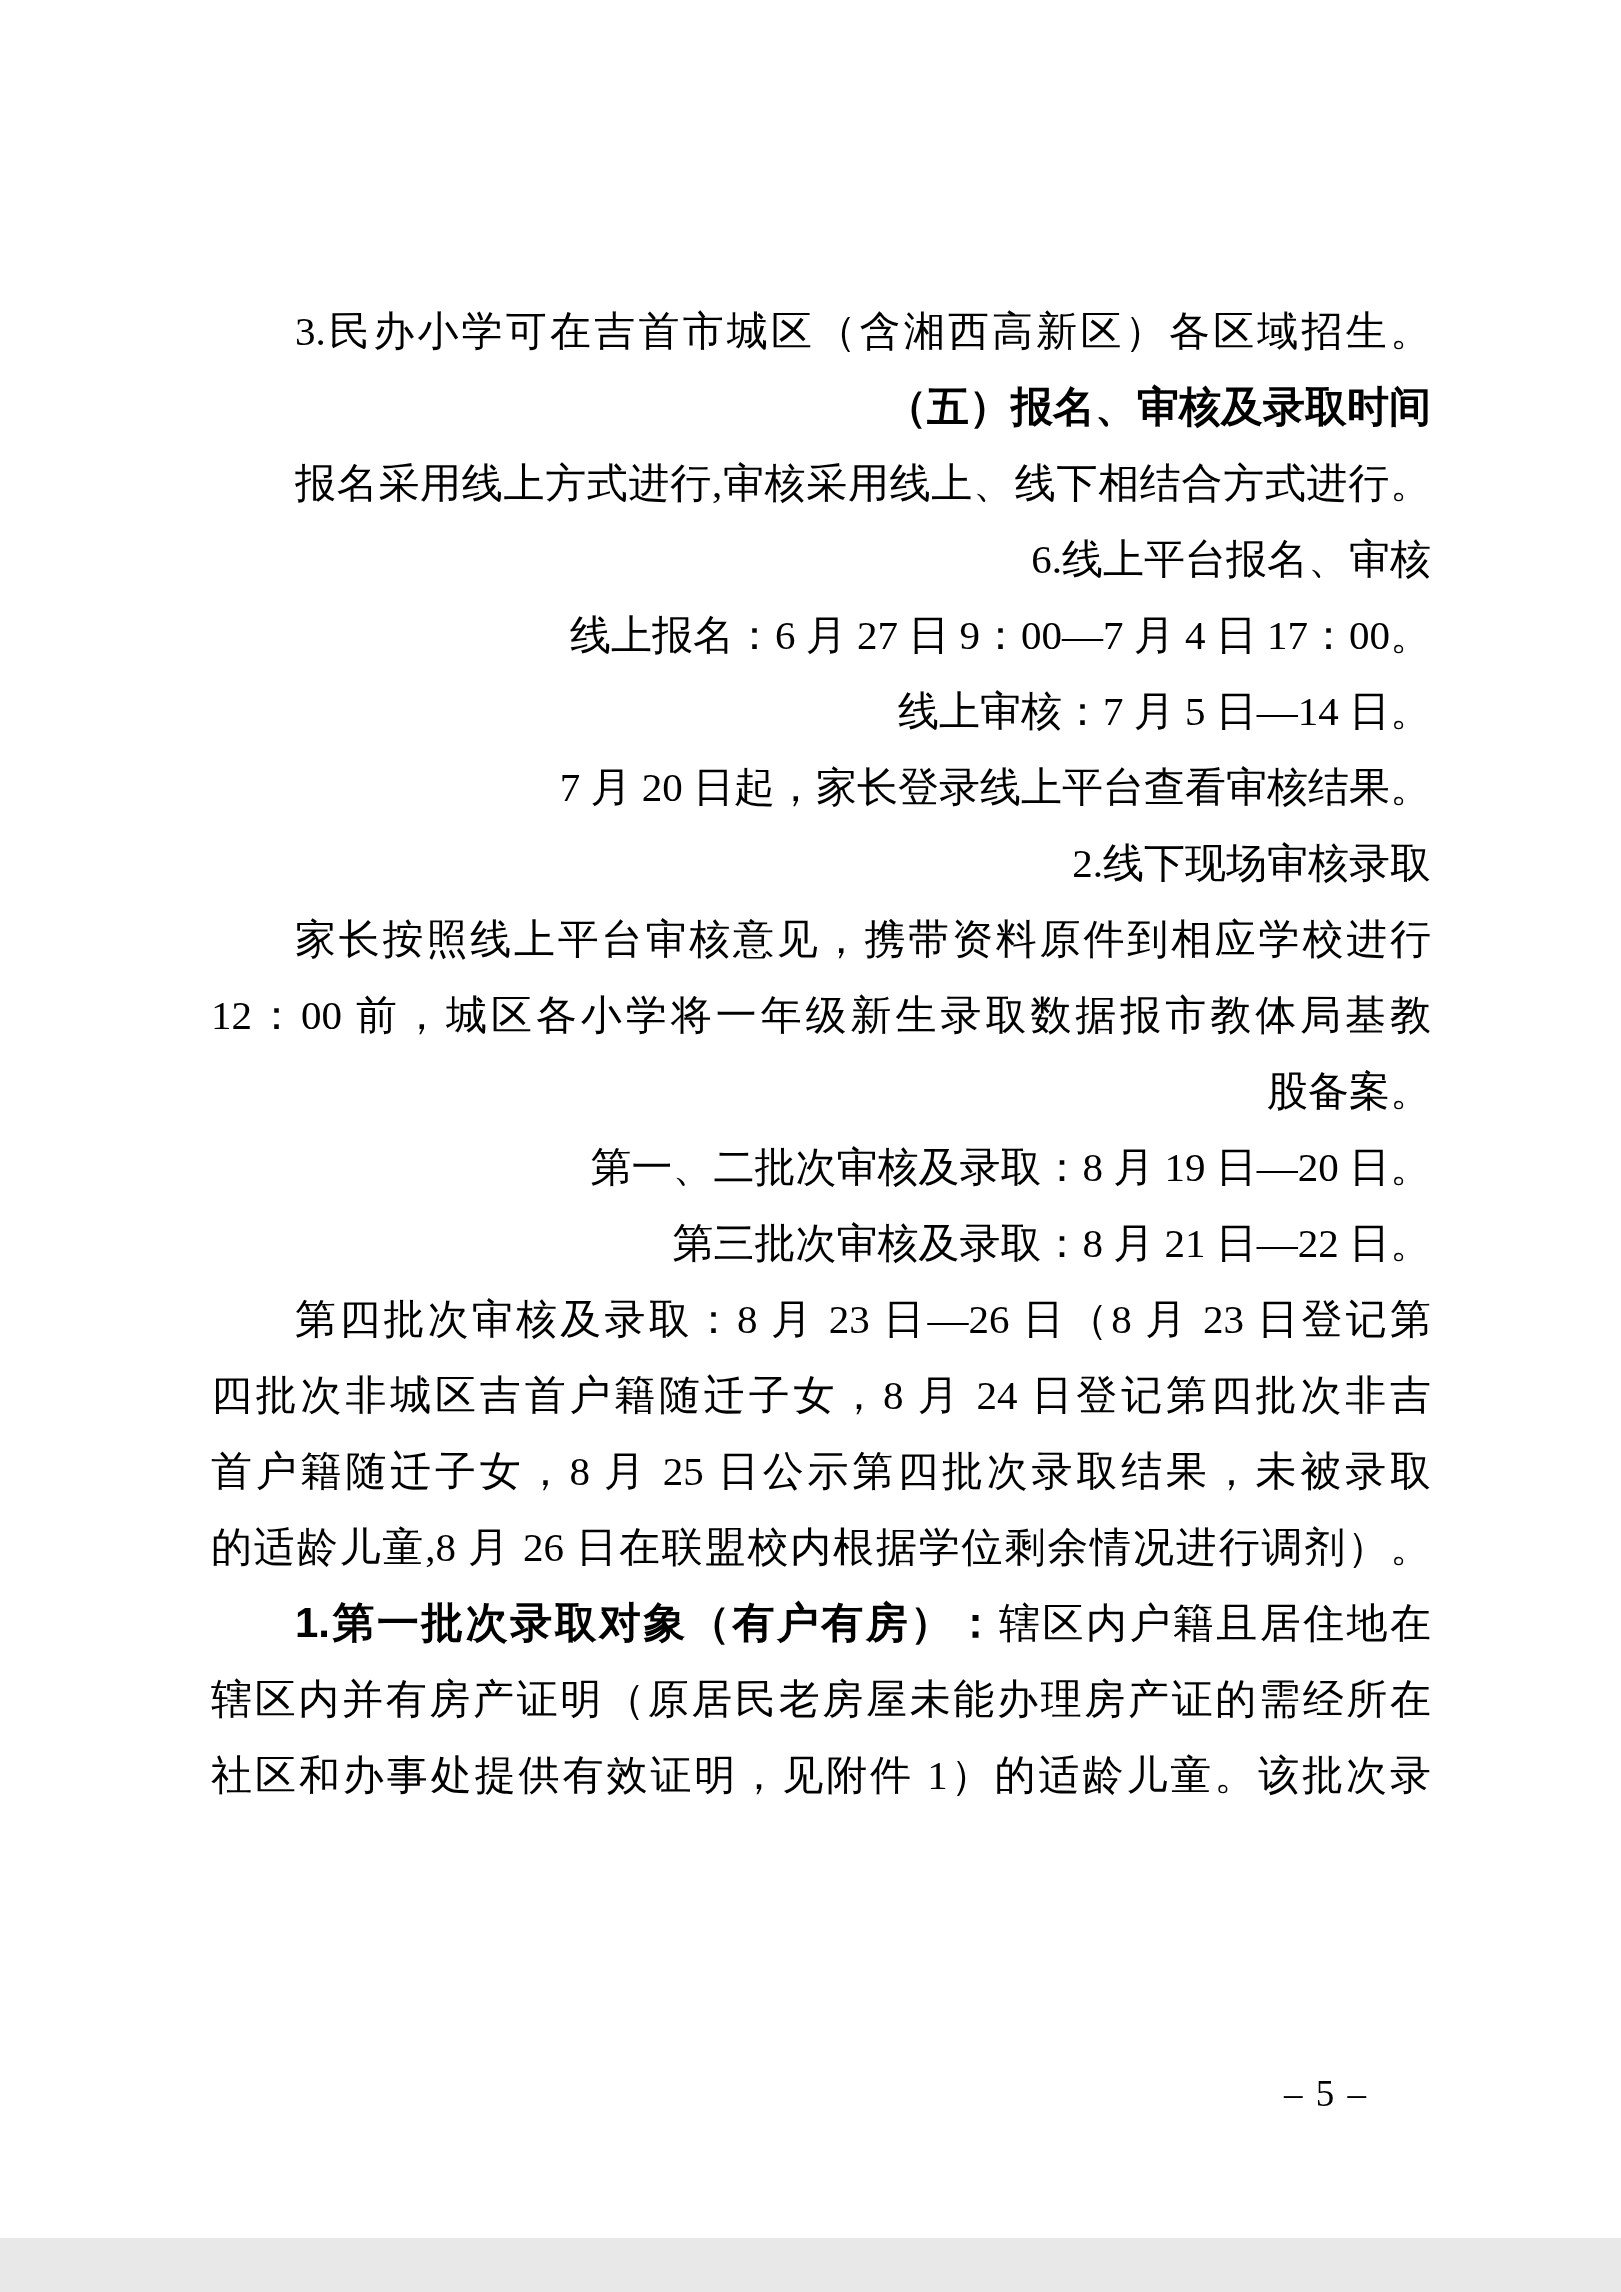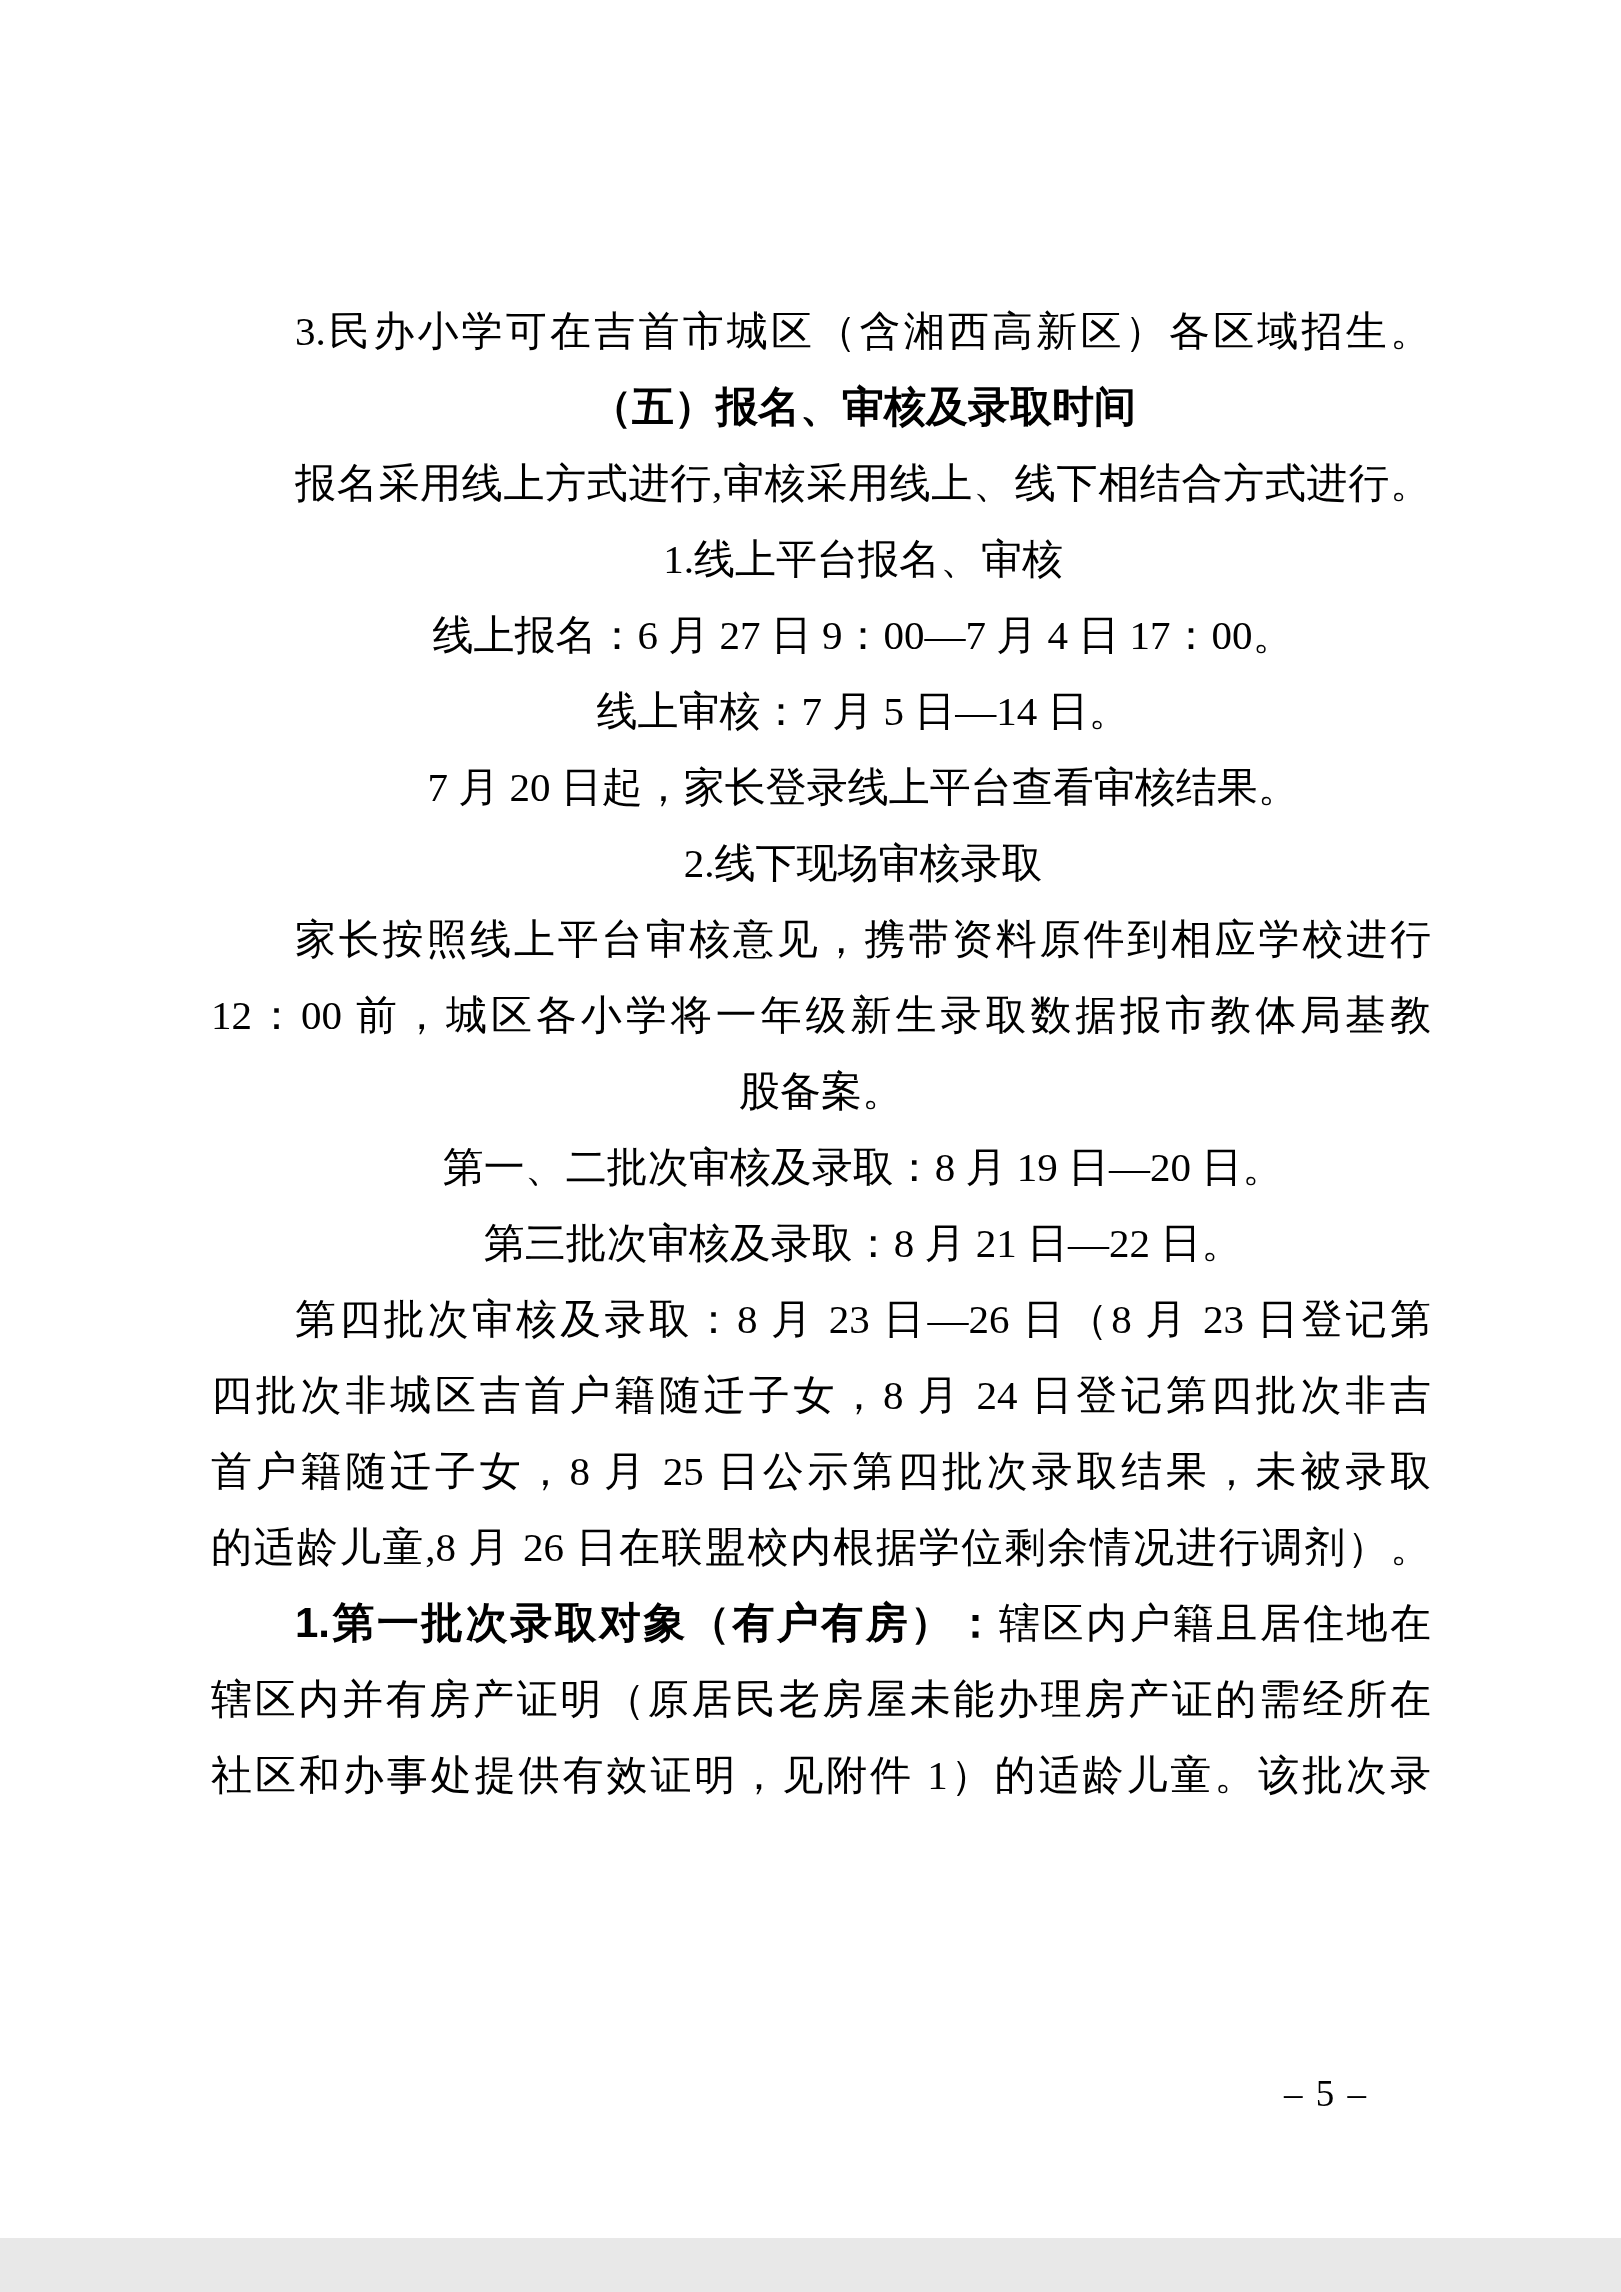--- a/index.html
+++ b/index.html
@@ -20,21 +20,21 @@
   .content {
     position: absolute;
     left: 211px;
     top: 293px;
     width: 1220px;
   }
   .line {
     height: 76px;
     line-height: 76px;
     font-size: 41px;
-    text-align: center;
+    text-align: right;
     white-space: pre-wrap;
   }
   .line.indent {
     text-indent: 84px;
   }
   .line.justify {
     text-align: justify;
     text-align-last: justify;
   }
   .line.heading,
@@ -59,21 +59,21 @@
   }
 </style>
 </head>
 <body>
 
 <div class="page">
   <div class="content">
       <div class="line indent justify"><span class="seg">3.民办小学可在吉首市城区（含湘西高新区）各区域招生。</span></div>
       <div class="line indent heading"><span class="seg-bold">（五）报名、审核及录取时间</span></div>
       <div class="line indent justify"><span class="seg">报名采用线上方式进行,审核采用线上、线下相结合方式进行。</span></div>
-      <div class="line indent"><span class="seg">1.线上平台报名、审核</span></div>
+      <div class="line indent"><span class="seg">6.线上平台报名、审核</span></div>
       <div class="line indent"><span class="seg">线上报名：6 月 27 日 9：00—7 月 4 日 17：00。</span></div>
       <div class="line indent"><span class="seg">线上审核：7 月 5 日—14 日。</span></div>
       <div class="line indent"><span class="seg">7 月 20 日起，家长登录线上平台查看审核结果。</span></div>
       <div class="line indent"><span class="seg">2.线下现场审核录取</span></div>
       <div class="line indent justify"><span class="seg">家长按照线上平台审核意见，携带资料原件到相应学校进行</span></div>
       <div class="line justify"><span class="seg">12：00 前，城区各小学将一年级新生录取数据报市教体局基教</span></div>
       <div class="line"><span class="seg">股备案。</span></div>
       <div class="line indent"><span class="seg">第一、二批次审核及录取：8 月 19 日—20 日。</span></div>
       <div class="line indent"><span class="seg">第三批次审核及录取：8 月 21 日—22 日。</span></div>
       <div class="line indent justify"><span class="seg">第四批次审核及录取：8 月 23 日—26 日（8 月 23 日登记第</span></div>

